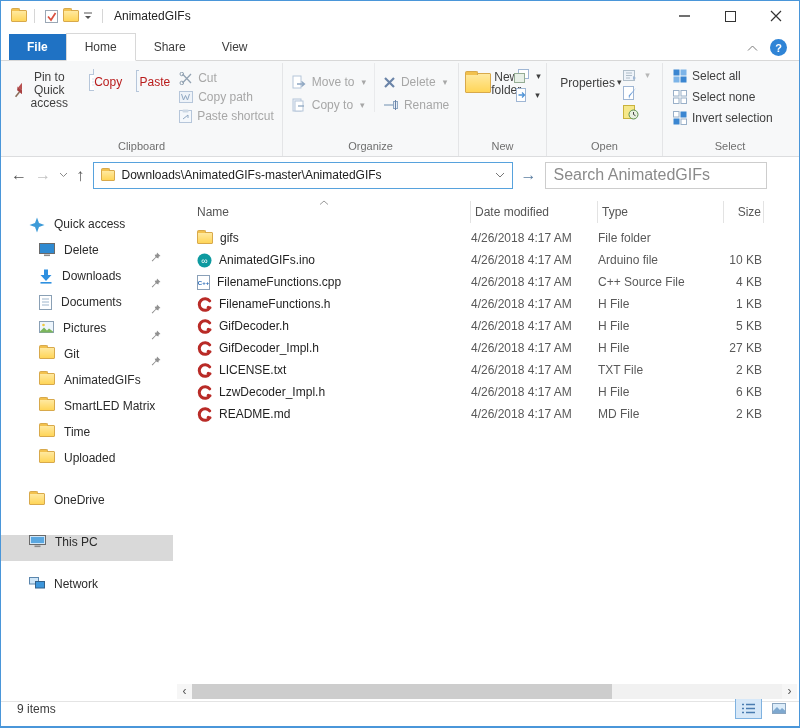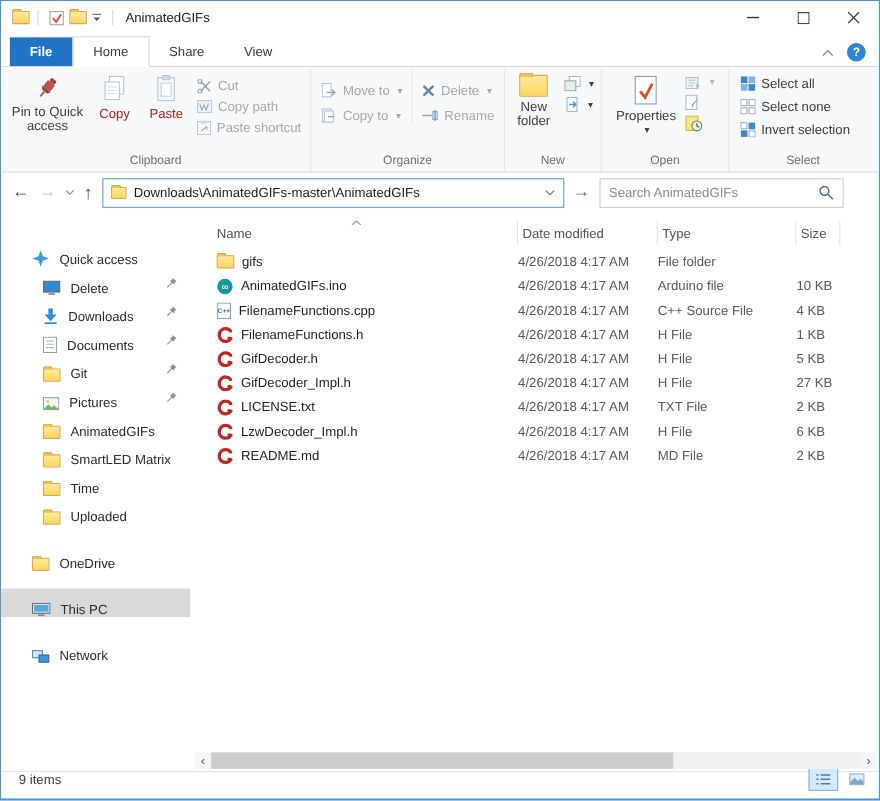--- a/index.html
+++ b/index.html
@@ -27,58 +27,58 @@
 .tab-file{background:#1f72c4;color:#fff;font-weight:bold}
 .tab-home{border:1px solid #d8d8d8;border-bottom:1px solid #fff;margin-bottom:-1px;background:#fff}
 .tabrow-right{margin-left:auto;display:flex;align-items:center;gap:12px;padding-right:12px;padding-bottom:4px}
 .help-circle{width:17px;height:17px;border-radius:50%;background:#2f84d6;color:#fff;display:flex;align-items:center;justify-content:center;font-size:11px;font-weight:bold}
 
 
 .ribbon{height:96px;background:#f7f8f9;border-bottom:1px solid #dcdddf;display:flex;padding-top:2px}
 .rgroup{display:flex;flex-direction:column;border-right:1px solid #e4e5e7;padding:0 2px}
 .rgroup-body{flex:1;display:flex;align-items:flex-start;justify-content:center}
 .rgroup-label{text-align:center;color:#6f6f6f;font-size:11px;height:17px;line-height:15px}
-.bigbtn{display:flex;flex-direction:column;align-items:center;padding:5px 5px 0;text-align:center;color:#3f3f3f;line-height:13px}
+.bigbtn{display:flex;flex-direction:row;align-items:center;padding:5px 5px 0;text-align:center;color:#3f3f3f;line-height:13px}
 .bigbtn.disabled{color:#b91c1c}
 .bigbtn .blabel{margin-top:3px}
 .smallstack{display:flex;flex-direction:column;gap:5px;padding:8px 4px 0}
 .sbtn{display:flex;align-items:center;gap:5px;color:#3f3f3f;white-space:nowrap}
 .sbtn.disabled{color:#a7a7a7}
 .vstack{display:flex;flex-direction:column;gap:9px;padding:12px 8px 0}
 .drop{font-size:9px;color:inherit;margin-left:2px}
 .ic{flex:0 0 auto;display:inline-flex}
 
 
 .navbar{height:36px;display:flex;align-items:center;padding:0 10px;gap:8px}
 .nav-glyph{font-size:16px;line-height:1;color:#555}
 .nav-glyph.dis{color:#c2c2c2}
 .addrbox{width:420px;height:27px;border:1px solid #57a2dd;display:flex;align-items:center;padding:0 7px;gap:7px;background:#fff}
 .addr-text{color:#1c1c1c;white-space:nowrap;overflow:hidden}
 .addr-chev{margin-left:auto}
 .searchbox{width:222px;height:27px;border:1px solid #cdcdcd;display:flex;align-items:center;padding:0 8px;background:#fff}
-.searchbox input{border:none;outline:none;flex:1;font:inherit;font-size:12px;color:#444;background:transparent}
+.searchbox input{border:none;outline:none;flex:1;font:inherit;font-size:16px;color:#444;background:transparent}
 .searchbox input::placeholder{color:#8a8a8a}
 
 
 .main{display:flex;height:508px}
 .sidebar{width:172px;padding-top:24px;flex:0 0 auto}
-.snode{height:26px;display:flex;align-items:flex-end;padding-left:28px;gap:9px;position:relative;color:#2b2b2b}
+.snode{height:26px;display:flex;align-items:flex-start;padding-left:28px;gap:9px;position:relative;color:#2b2b2b}
 .snode.child{padding-left:38px}
 .snode.gap{margin-top:16px}
 .snode.selected{background:#d9d9d9}
 .snode .pin{position:absolute;right:12px;top:8px}
 
 .filelist{flex:1;position:relative;padding-left:4px}
 .sortmark{position:absolute;left:146px;top:1px}
 .lheader{display:flex;height:30px;align-items:center;color:#555;margin-top:4px}
 .hc{border-right:1px solid #e3e3e3;height:22px;line-height:22px;padding-left:4px}
 .c-name{width:294px;padding-left:20px}
 .c-date{width:127px}
 .c-type{width:126px}
-.c-size{width:40px;padding-right:2px}
+.c-size{width:40px;text-align:right;padding-right:2px}
 .frow{display:flex;height:22px;align-items:center}
 .frow .c-name{display:flex;align-items:center;gap:7px;color:#1f1f1f}
 .frow .c-date,.frow .c-type,.frow .c-size{color:#595959}
 
 .hscroll{position:absolute;bottom:2px;left:4px;right:2px;height:15px;display:flex;align-items:center;background:#f6f6f6}
 .hs-arrow{width:15px;text-align:center;color:#555;font-size:12px;line-height:15px}
 .hs-track{flex:1;height:15px;background:#f1f1f1;position:relative}
 .hs-thumb{position:absolute;left:0;top:0;height:15px;width:420px;background:#cdcdcd}
 
 
@@ -442,35 +442,35 @@
               <rect x="0.5" y="0.5" width="12" height="14" fill="#fff" stroke="#8aa0b5"></rect>
               <path d="M3 4h7M3 7h7M3 10h7" stroke="#9fb6cc"></path>
             </svg>
           </span>
         <span>Documents</span>
         <span class="pin"><svg width="10" height="10">
               <path d="M6 0.5L9.5 4l-1.7.5-.4 2-2.3-.9L1.5 9.5.7 8.7l3.9-3.6-.9-2.3 2-.4z" fill="#909090"></path>
             </svg></span>
       </div>
       <div class="snode child">
-        <span class="i-folder"></span>
-        <span>Git</span>
-        <span class="pin"><svg width="10" height="10">
-              <path d="M6 0.5L9.5 4l-1.7.5-.4 2-2.3-.9L1.5 9.5.7 8.7l3.9-3.6-.9-2.3 2-.4z" fill="#909090"></path>
-            </svg></span>
-      </div>
-      <div class="snode child">
         <span class="ic">
             <svg width="15" height="12">
               <rect x="0.5" y="0.5" width="14" height="11" fill="#eef6fd" stroke="#8aa0b5"></rect>
               <circle cx="4.5" cy="4" r="1.3" fill="#f0c83c"></circle>
               <path d="M1 10.5l4-4 3 3 2-2 4 3v1H1z" fill="#7cb65c"></path>
             </svg>
           </span>
         <span>Pictures</span>
+        <span class="pin"><svg width="10" height="10">
+              <path d="M6 0.5L9.5 4l-1.7.5-.4 2-2.3-.9L1.5 9.5.7 8.7l3.9-3.6-.9-2.3 2-.4z" fill="#909090"></path>
+            </svg></span>
+      </div>
+      <div class="snode child">
+        <span class="i-folder"></span>
+        <span>Git</span>
         <span class="pin"><svg width="10" height="10">
               <path d="M6 0.5L9.5 4l-1.7.5-.4 2-2.3-.9L1.5 9.5.7 8.7l3.9-3.6-.9-2.3 2-.4z" fill="#909090"></path>
             </svg></span>
       </div>
       <div class="snode child">
         <span class="i-folder"></span>
         <span>AnimatedGIFs</span>
       </div>
       <div class="snode child">
         <span class="i-folder"></span>

